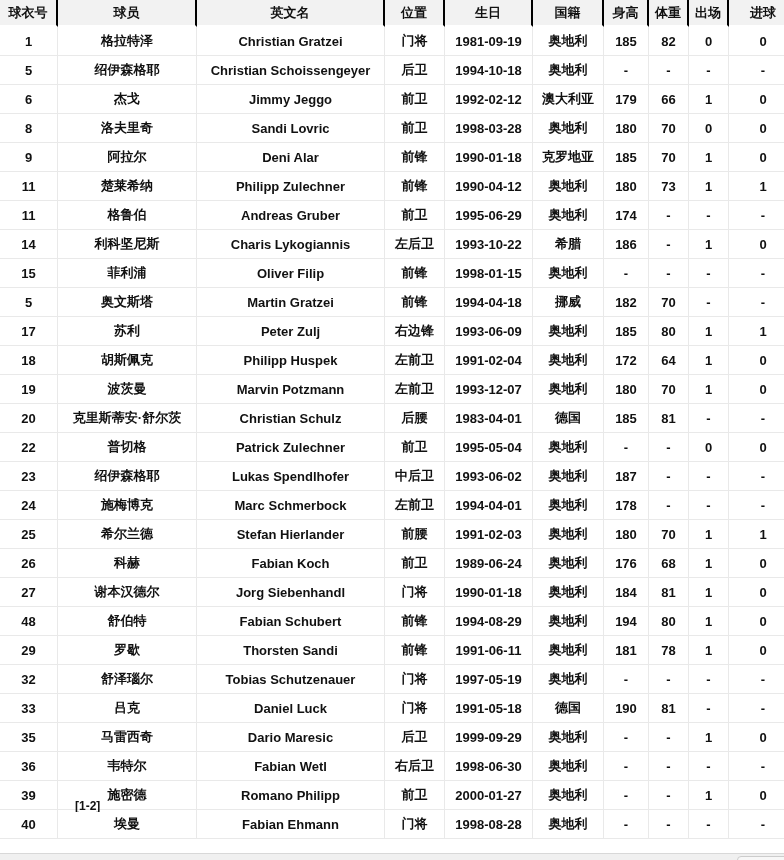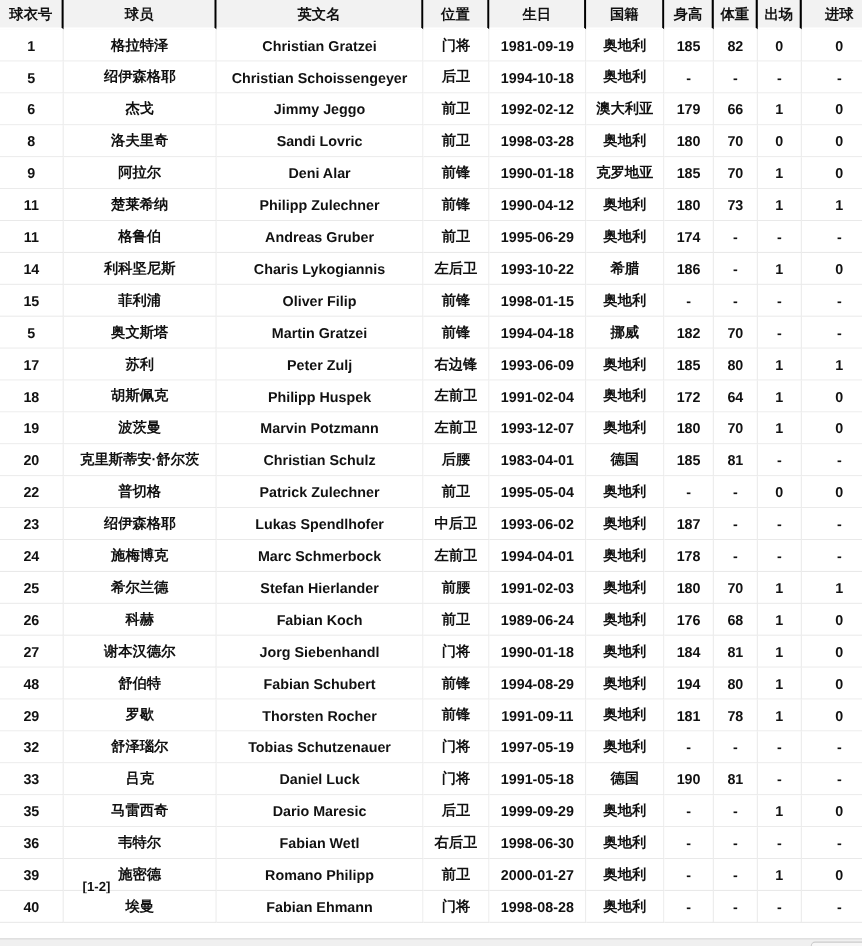--- a/index.html
+++ b/index.html
@@ -382,23 +382,23 @@
           <td>1994-08-29</td>
           <td>奥地利</td>
           <td>194</td>
           <td>80</td>
           <td>1</td>
           <td>0</td>
         </tr>
         <tr>
           <td>29</td>
           <td>罗歇</td>
-          <td>Thorsten Rocher</td>
-          <td>前锋</td>
-          <td>1991-09-11</td>
+          <td>Thorsten Sandi</td>
+          <td>前锋</td>
+          <td>1991-06-11</td>
           <td>奥地利</td>
           <td>181</td>
           <td>78</td>
           <td>1</td>
           <td>0</td>
         </tr>
         <tr>
           <td>32</td>
           <td>舒泽瑙尔</td>
           <td>Tobias Schutzenauer</td>

